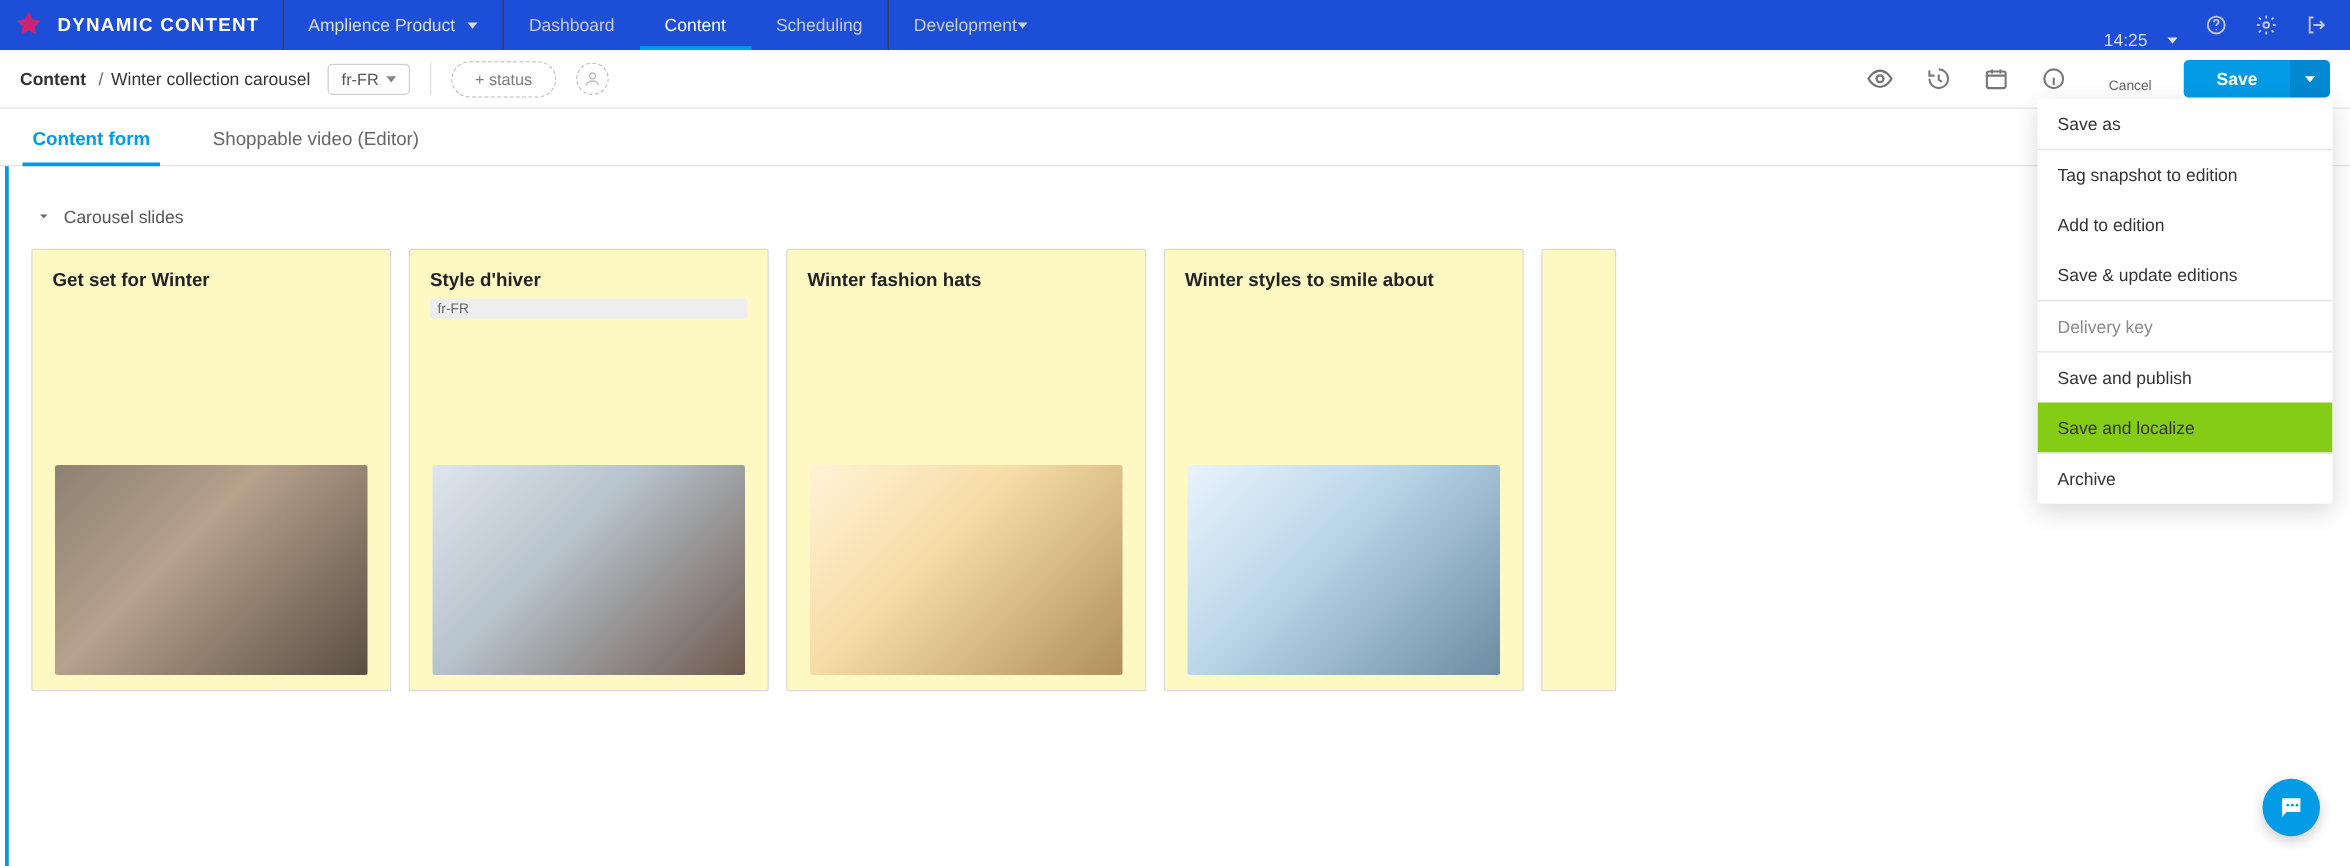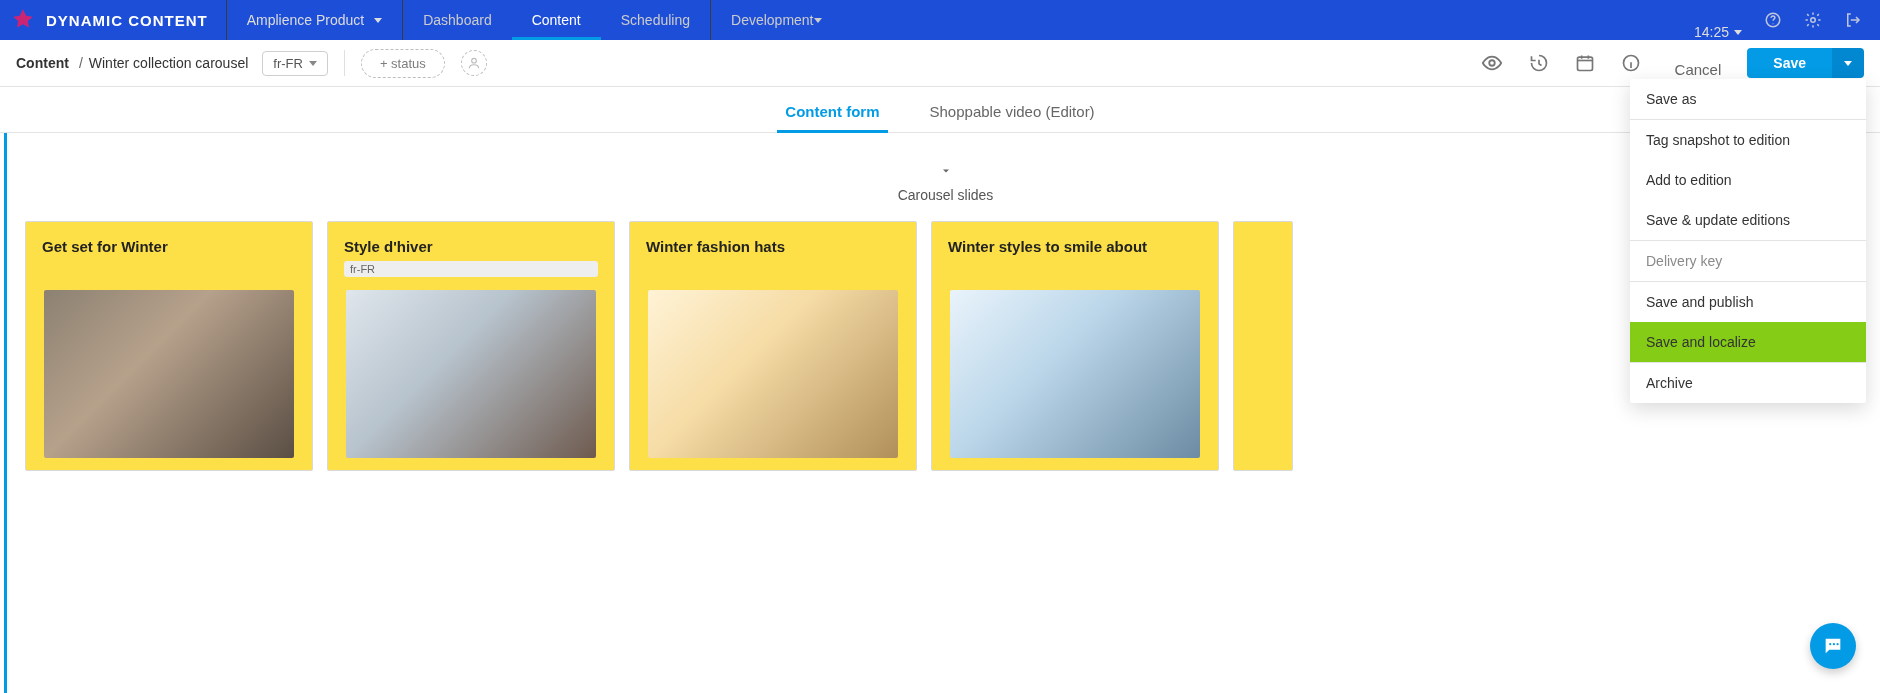--- a/index.html
+++ b/index.html
@@ -91,21 +91,21 @@
   .topbar-right{
     display:flex;
     align-items:center;
     gap:22px;
     padding:0 18px;
     color:#ddd;
   }
   .time-cell{
     display:flex;
     align-items:center;
-    gap:5px;
+    gap:16px;
     font-size:14px;
     margin-top:24px;
   }
   .top-icon{opacity:0.85;}
   .top-icon svg{display:block;}
 
   
   .subbar{
     height:var(--subbar-h);
     background:#fff;
@@ -150,21 +150,21 @@
     display:flex;align-items:center;justify-content:center;
   }
   .sub-spacer{flex:1;}
   .sub-icons{
     display:flex;align-items:center;gap:26px;color:#666;
   }
   .sub-icon svg{display:block;}
   .cancel-link{
     margin:12px 26px 0 34px;
     color:var(--muted);
-    font-size:15px;
+    font-size:11px;
     cursor:pointer;
   }
   .save-group{
     display:flex;
     align-items:stretch;
     height:30px;
   }
   .save-btn{
     background:var(--blue);
     color:#fff;
@@ -186,21 +186,20 @@
   }
 
   
   .tabbar{
     height:var(--tabbar-h);
     border-bottom:1px solid var(--border2);
     display:flex;
     align-items:flex-end;
     padding:0 18px;
     gap:34px;
-    justify-content:center;
   }
   .tab{
     padding:0 8px 12px 8px;
     font-size:15px;
     color:var(--muted);
     cursor:pointer;
     position:relative;
   }
   .tab.active{
     color:var(--blue);
@@ -219,34 +218,33 @@
     position:relative;
     padding:20px 18px 0 18px;
     height:calc(693px - var(--topbar-h) - var(--subbar-h) - var(--tabbar-h));
     border-left:3px solid var(--blue);
     margin-left:4px;
   }
   .section-header{
     display:flex;align-items:center;gap:10px;
     color:#555;font-size:14px;margin:12px 0 18px 4px;
     cursor:pointer;
-    flex-direction:column;
   }
   .cards{
     display:flex;
     gap:14px;
     align-items:flex-start;
   }
   .card{
     width:288px;
-    height:250px;
+    height:354px;
     border:1px solid var(--border);
     border-radius:2px;
     padding:16px 16px 12px 16px;
-    background:#fde047;
+    background:#fef9c3;
     display:flex;
     flex-direction:column;
   }
   .card.add{
     width:60px;
     border-style:solid;
     border-color:var(--border);
   }
   .card-title{
     font-weight:700;

